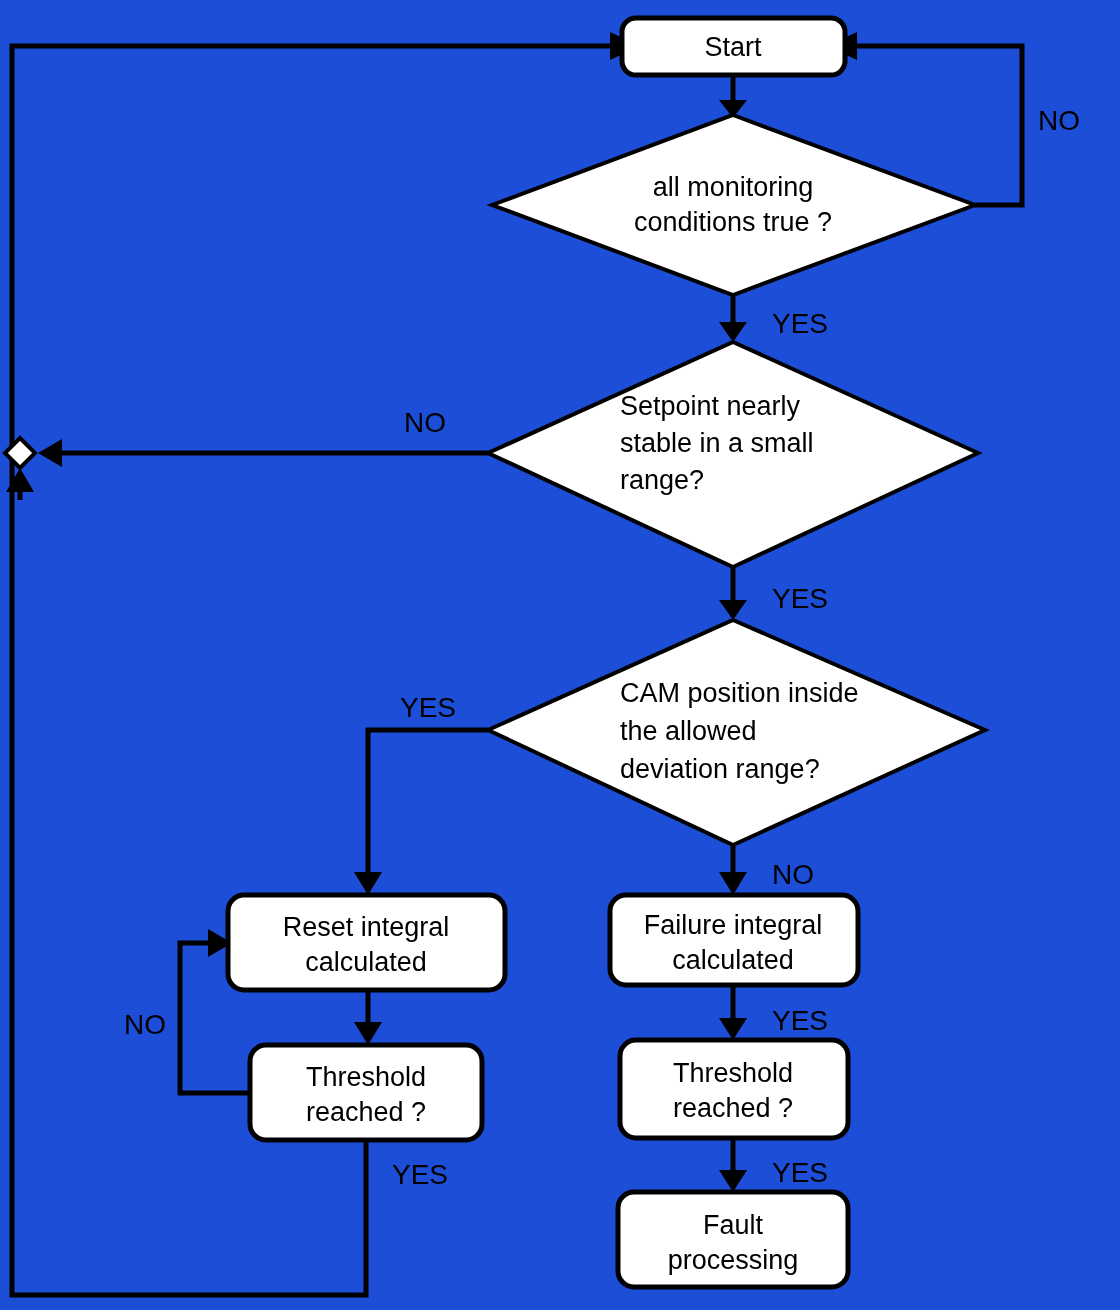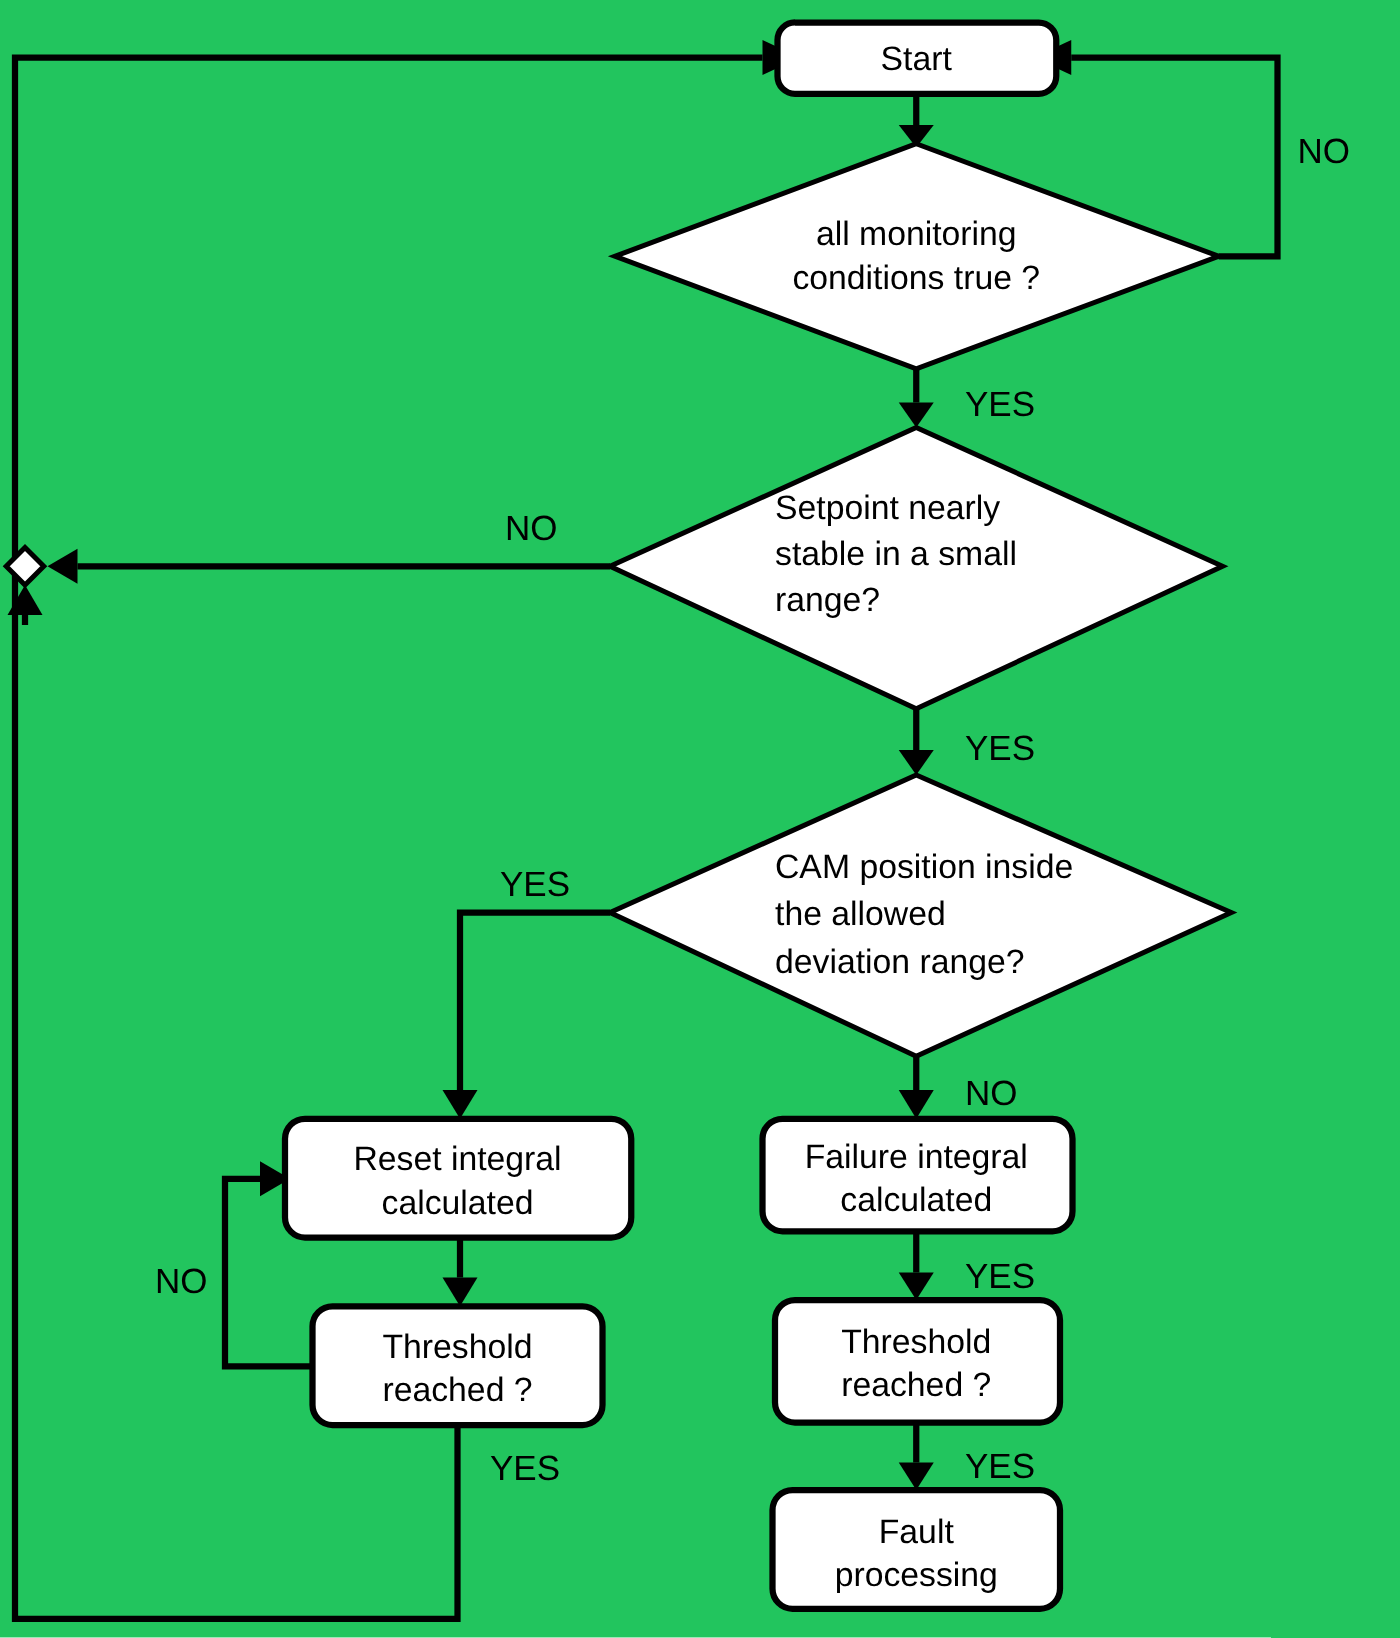--- a/index.html
+++ b/index.html
@@ -4,21 +4,21 @@
 <style>
   html, body {
     margin: 0;
     padding: 0;
     background: #ffffff;
   }
   #page {
     position: relative;
     width: 1120px;
     height: 1310px;
-    background: #22c55e;
+    background: #1d4ed8;
     overflow: hidden;
     font-family: "Liberation Sans", sans-serif;
   }
   svg#flow {
     display: block;
     width: 1120px;
     height: 1310px;
   }
   .node-shape {
     fill: #ffffff;

